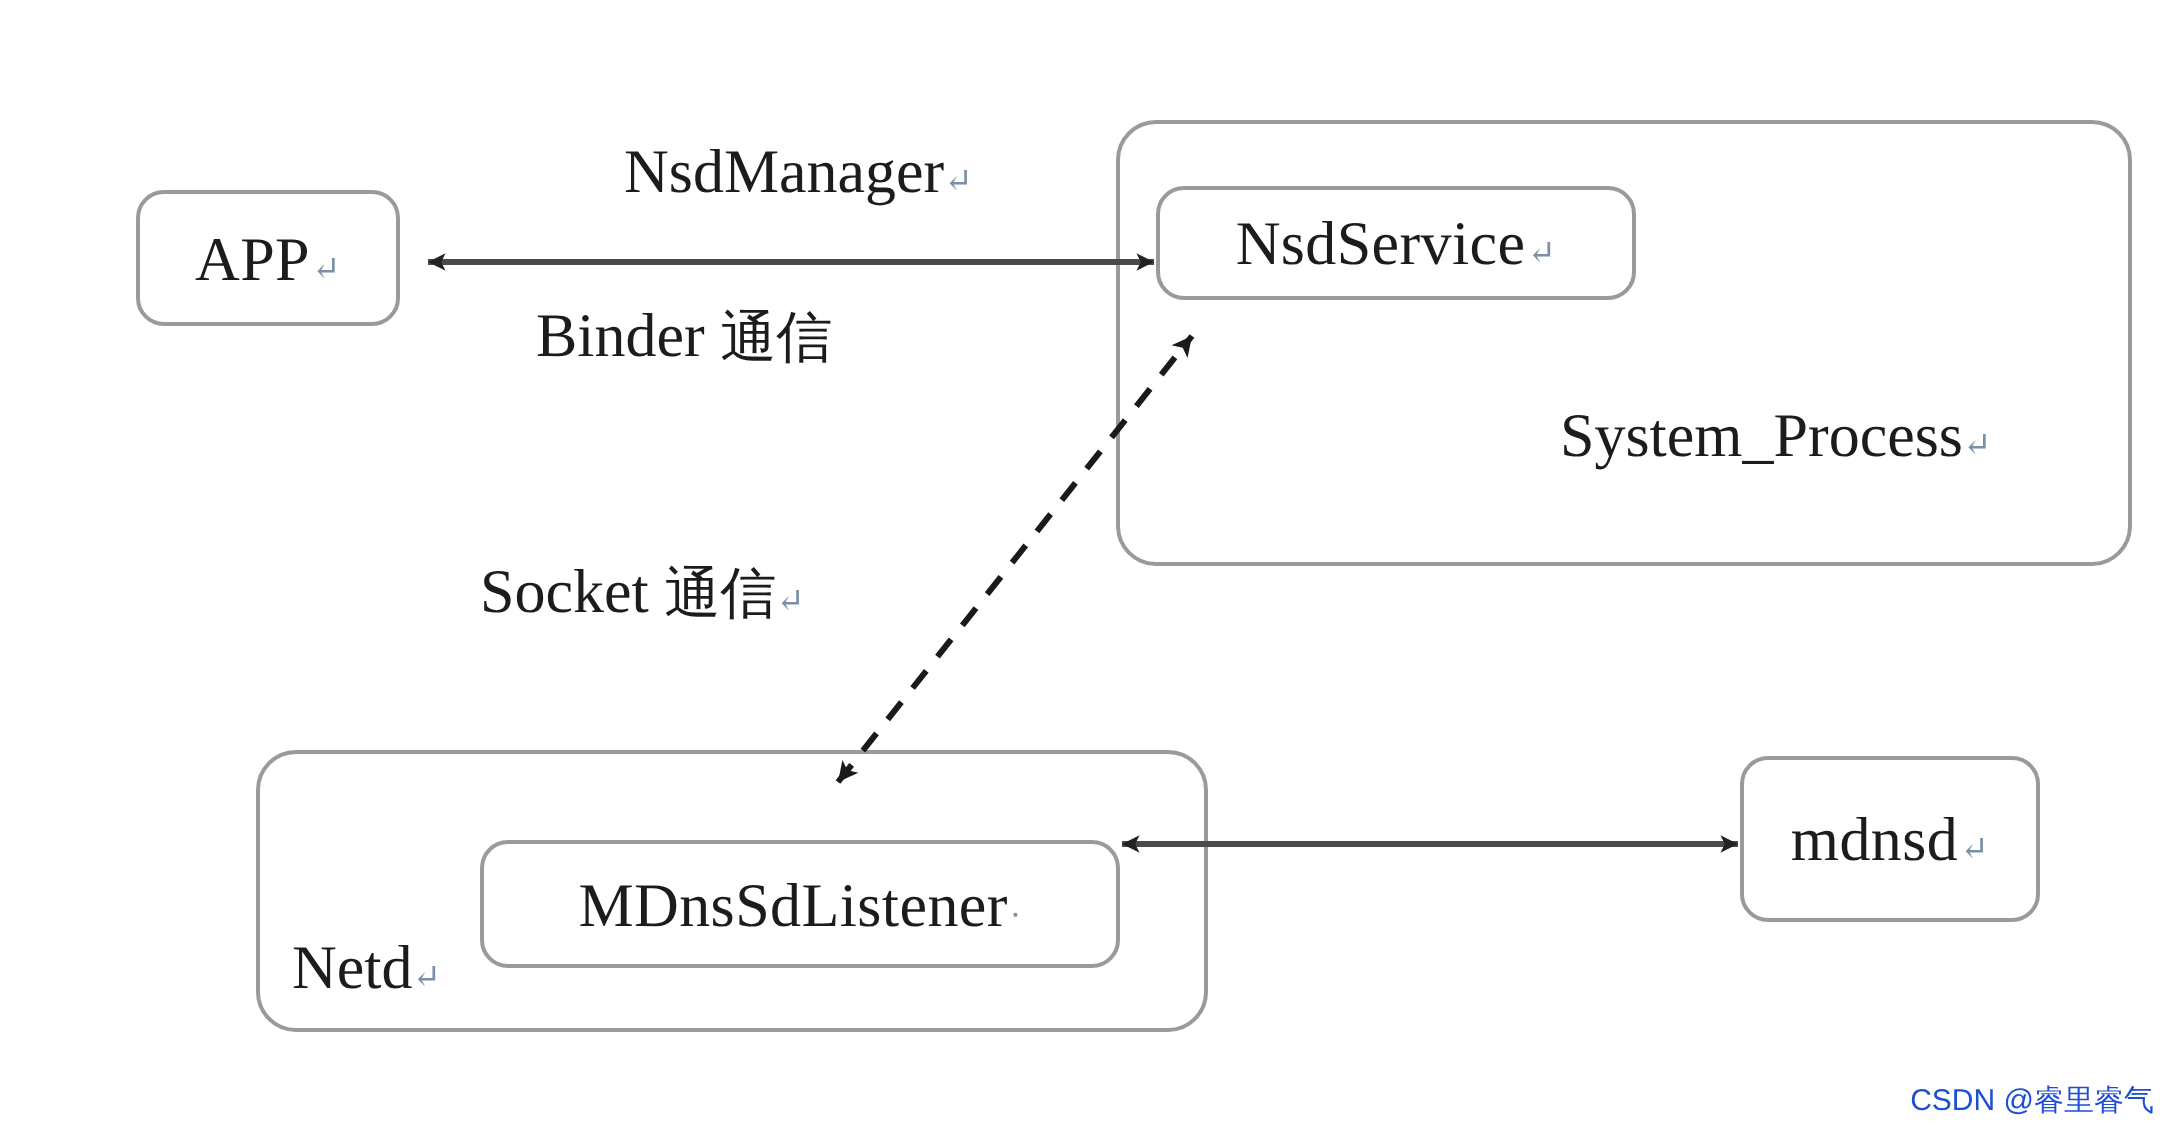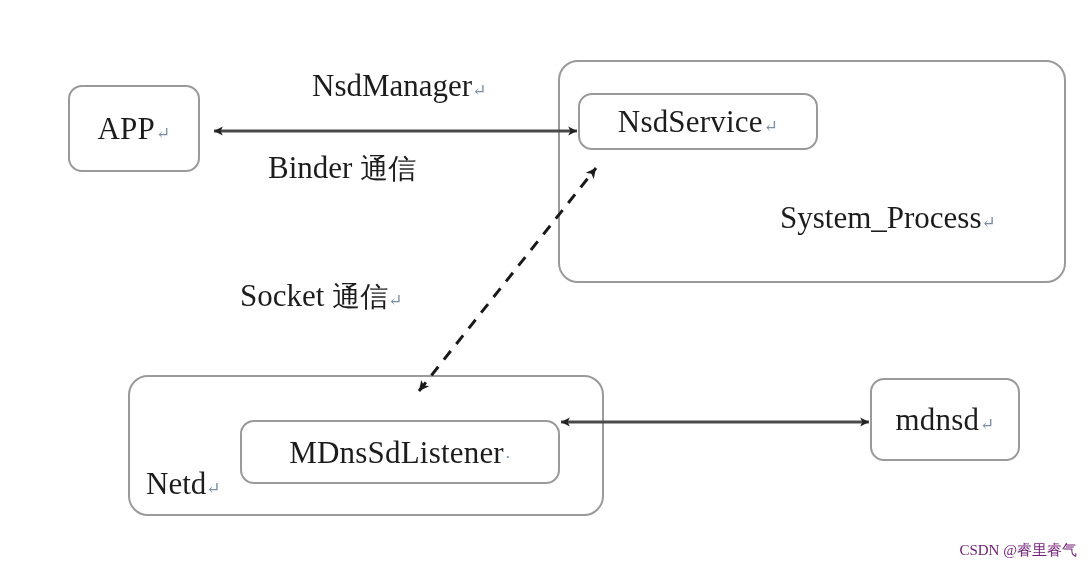--- a/index.html
+++ b/index.html
@@ -83,29 +83,29 @@
     width: 1091px;
     height: 570px;
     pointer-events: none;
   }
 
   
   #watermark {
     position: absolute;
     right: 14px;
     bottom: 10px;
-    color: #701a75;
-    font-family: Liberation Serif, serif;
+    color: #1d4ed8;
+    font-family: Liberation Sans, sans-serif;
     font-size: 15px;
     white-space: nowrap;
     margin-left: 46px;
   }
 
   
-  #box-app            { left: 68px;  top: 85px;  width: 132px; height: 87px; }
+  #box-app            { left: 68px;  top: 95px;  width: 132px; height: 68px; }
   #box-nsdservice     { left: 578px; top: 93px;  width: 240px; height: 57px; }
   #box-mdnssdlistener { left: 240px; top: 420px; width: 320px; height: 64px; }
   #box-mdnsd          { left: 870px; top: 378px; width: 150px; height: 83px; }
 
   #container-system   { left: 558px; top: 60px;  width: 508px; height: 223px; }
   #container-netd     { left: 128px; top: 375px; width: 476px; height: 141px; }
 
   #title-system       { left: 780px; top: 202px; }
   #title-netd         { left: 146px; top: 468px; }
 

